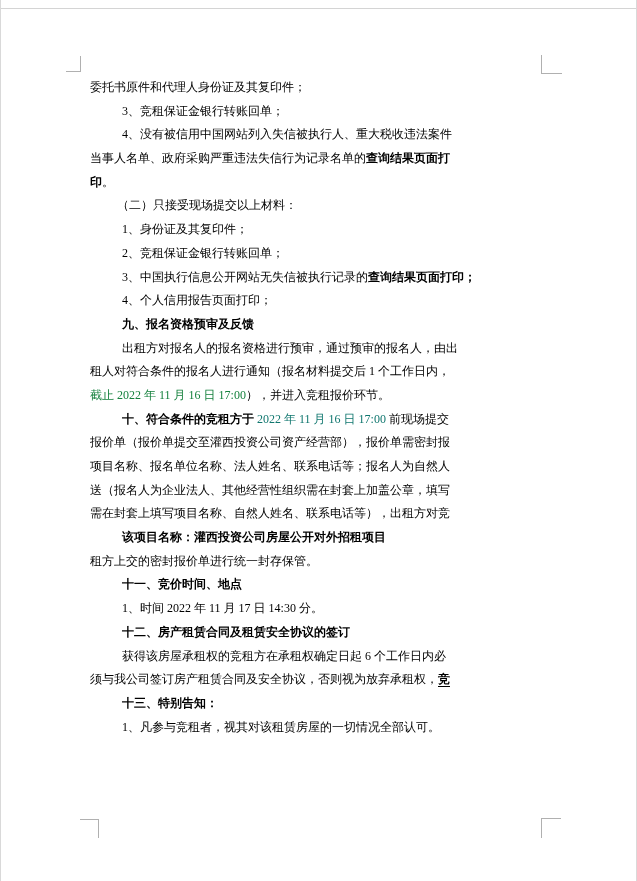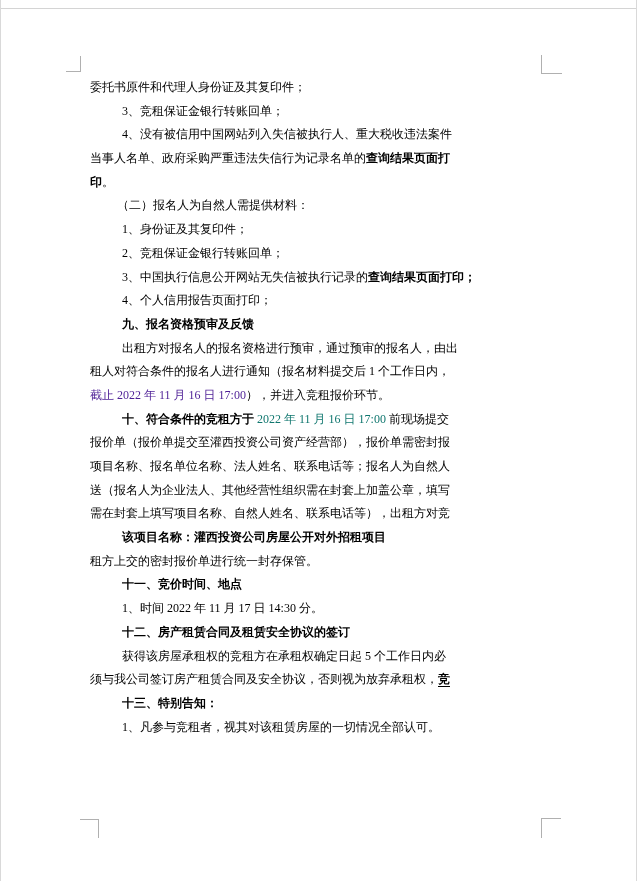--- a/index.html
+++ b/index.html
@@ -78,37 +78,37 @@
   <div class="crop tr"></div>
   <div class="crop bl"></div>
   <div class="crop br"></div>
 
   <div class="doc-body">
       <div class="line ind-0"><span class="seg">委托书原件和代理人身份证及其复印件；</span></div>
       <div class="line ind-2"><span class="seg">3、竞租保证金银行转账回单；</span></div>
       <div class="line ind-2"><span class="seg">4、没有被信用中国网站列入失信被执行人、重大税收违法案件</span></div>
       <div class="line ind-0"><span class="seg">当事人名单、政府采购严重违法失信行为记录名单的</span><span class="seg b">查询结果页面打</span></div>
       <div class="line ind-0"><span class="seg b">印</span><span class="seg">。</span></div>
-      <div class="line ind-1"><span class="seg">（二）报名人为自然人需提供材料：</span></div>
+      <div class="line ind-1"><span class="seg">（二）只接受现场提交以上材料：</span></div>
       <div class="line ind-2"><span class="seg">1、身份证及其复印件；</span></div>
       <div class="line ind-2"><span class="seg">2、竞租保证金银行转账回单；</span></div>
       <div class="line ind-2"><span class="seg">3、中国执行信息公开网站无失信被执行记录的</span><span class="seg b">查询结果页面打印；</span></div>
       <div class="line ind-2"><span class="seg">4、个人信用报告页面打印；</span></div>
       <div class="line ind-2"><span class="seg b">九、报名资格预审及反馈</span></div>
       <div class="line ind-2"><span class="seg">出租方对报名人的报名资格进行预审，通过预审的报名人，由出</span></div>
       <div class="line ind-0"><span class="seg">租人对符合条件的报名人进行通知（报名材料提交后 1 个工作日内，</span></div>
-      <div class="line ind-0"><span class="seg" style="color: #4c1d95;">截止 2022 年 11 月 16 日 17:00</span><span class="seg">），并进入竞租报价环节。</span></div>
+      <div class="line ind-0"><span class="seg" style="color: #15803d;">截止 2022 年 11 月 16 日 17:00</span><span class="seg">），并进入竞租报价环节。</span></div>
       <div class="line ind-2"><span class="seg b">十、符合条件的竞租方于</span><span class="seg" style="color: #0f766e;"> 2022 年 11 月 16 日 17:00 </span><span class="seg">前现场提交</span></div>
       <div class="line ind-0"><span class="seg">报价单（报价单提交至灌西投资公司资产经营部），报价单需密封报</span></div>
       <div class="line ind-0"><span class="seg">项目名称、报名单位名称、法人姓名、联系电话等；报名人为自然人</span></div>
       <div class="line ind-0"><span class="seg">送（报名人为企业法人、其他经营性组织需在封套上加盖公章，填写</span></div>
       <div class="line ind-0"><span class="seg">需在封套上填写项目名称、自然人姓名、联系电话等），出租方对竞</span></div>
       <div class="line ind-2"><span class="seg b">该项目名称：灌西投资公司房屋公开对外招租项目</span></div>
       <div class="line ind-0"><span class="seg">租方上交的密封报价单进行统一封存保管。</span></div>
       <div class="line ind-2"><span class="seg b">十一、竞价时间、地点</span></div>
       <div class="line ind-2"><span class="seg">1、时间 2022 年 11 月 17 日 14:30 分。</span></div>
       <div class="line ind-2"><span class="seg b">十二、房产租赁合同及租赁安全协议的签订</span></div>
-      <div class="line ind-2"><span class="seg">获得该房屋承租权的竞租方在承租权确定日起 5 个工作日内必</span></div>
+      <div class="line ind-2"><span class="seg">获得该房屋承租权的竞租方在承租权确定日起 6 个工作日内必</span></div>
       <div class="line ind-0"><span class="seg">须与我公司签订房产租赁合同及安全协议，否则视为放弃承租权，</span><span class="seg b u">竞</span></div>
       <div class="line ind-2"><span class="seg b">十三、特别告知：</span></div>
       <div class="line ind-2"><span class="seg">1、凡参与竞租者，视其对该租赁房屋的一切情况全部认可。</span></div>
     </div>
 </div>
 
 </body></html>

